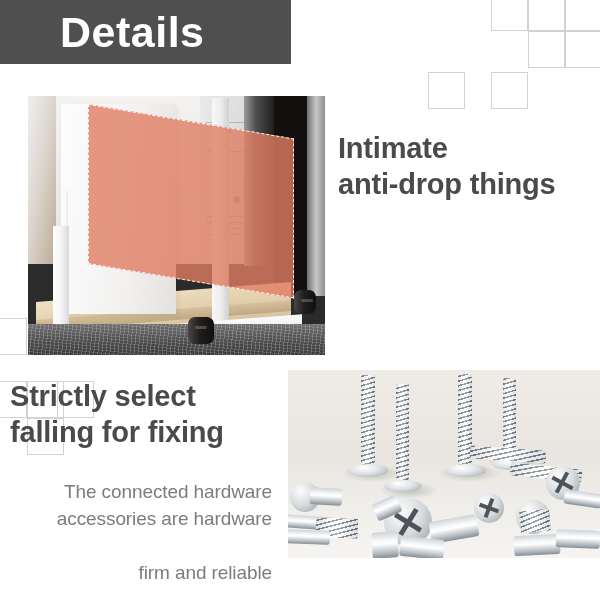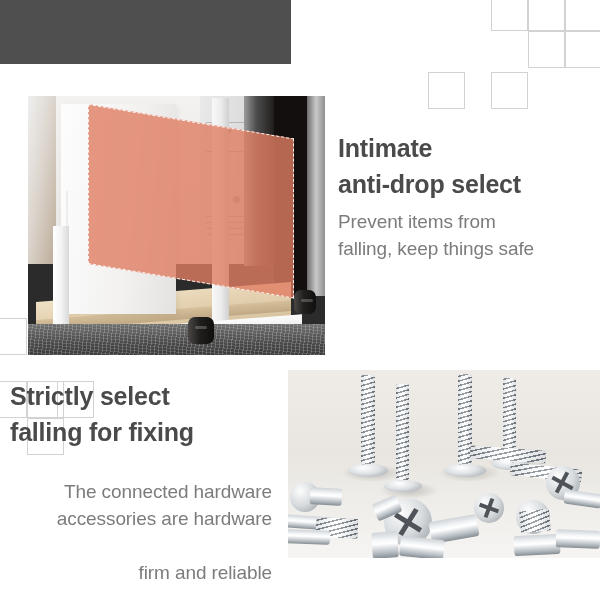--- a/index.html
+++ b/index.html
@@ -185,21 +185,21 @@
     position: absolute;
     background: radial-gradient(ellipse at center, rgba(140,138,132,.45) 0%, rgba(140,138,132,0) 72%);
     border-radius: 50%;
   }
 
   
   .headline {
     position: absolute;
     color: #4a4a4a;
     font-weight: bold;
-    font-size: 25px;
+    font-size: 29px;
     line-height: 36px;
     letter-spacing: -0.2px;
   }
   .subcopy {
     position: absolute;
     color: #7c7c7c;
     font-weight: normal;
     font-size: 19px;
     line-height: 27px;
     letter-spacing: -0.1px;
@@ -216,20 +216,21 @@
 
   <div class="deco-square" style="left:491px;top:-6px;width:37px;height:37px;"></div>
   <div class="deco-square" style="left:528px;top:-6px;width:37px;height:37px;"></div>
   <div class="deco-square" style="left:565px;top:-6px;width:37px;height:37px;"></div>
   <div class="deco-square" style="left:528px;top:31px;width:37px;height:37px;"></div>
   <div class="deco-square" style="left:565px;top:31px;width:37px;height:37px;"></div>
   <div class="deco-square" style="left:428px;top:72px;width:37px;height:37px;"></div>
   <div class="deco-square" style="left:491px;top:72px;width:37px;height:37px;"></div>
 
   <div class="header-bar"></div>
+  <div class="header-title">Details</div>
 
   <div class="deco-square" style="left:-10px;top:318px;width:37px;height:37px;"></div>
   <div class="deco-square" style="left:-10px;top:381px;width:37px;height:37px;"></div>
   <div class="deco-square" style="left:27px;top:381px;width:37px;height:37px;"></div>
   <div class="deco-square" style="left:57px;top:381px;width:37px;height:37px;"></div>
   <div class="deco-square" style="left:27px;top:418px;width:37px;height:37px;"></div>
 
   <div class="photo" id="photo-desk">
     <div class="desk-wallL"></div>
     <div class="desk-wallbk"></div>
@@ -254,25 +255,24 @@
     <div class="desk-frame-v"></div>
     <div class="desk-frame-h"></div>
     <div class="desk-floor"></div>
     <div class="desk-caster" style="left:160px;top:221px;"></div>
     <div class="desk-caster" style="left:266px;top:194px;width:22px;height:24px;"></div>
     <div class="coral-overlay"></div>
   </div>
 
   <div class="headline" id="headline-top">
     <span>Intimate</span><br>
-    <span>anti-drop select</span>
+    <span>anti-drop things</span>
   </div>
   <div class="subcopy" id="subcopy-top">
-    <span>Prevent items from</span><br>
-    <span>falling, keep things safe</span>
+    <br>
   </div>
 
   <div class="headline" id="headline-bot">
     <span>Strictly select</span><br>
     <span>falling for fixing</span>
   </div>
   <div class="subcopy" id="subcopy-bot">
     <span>The connected hardware</span><br>
     <span>accessories are hardware</span><br>
     <br>

